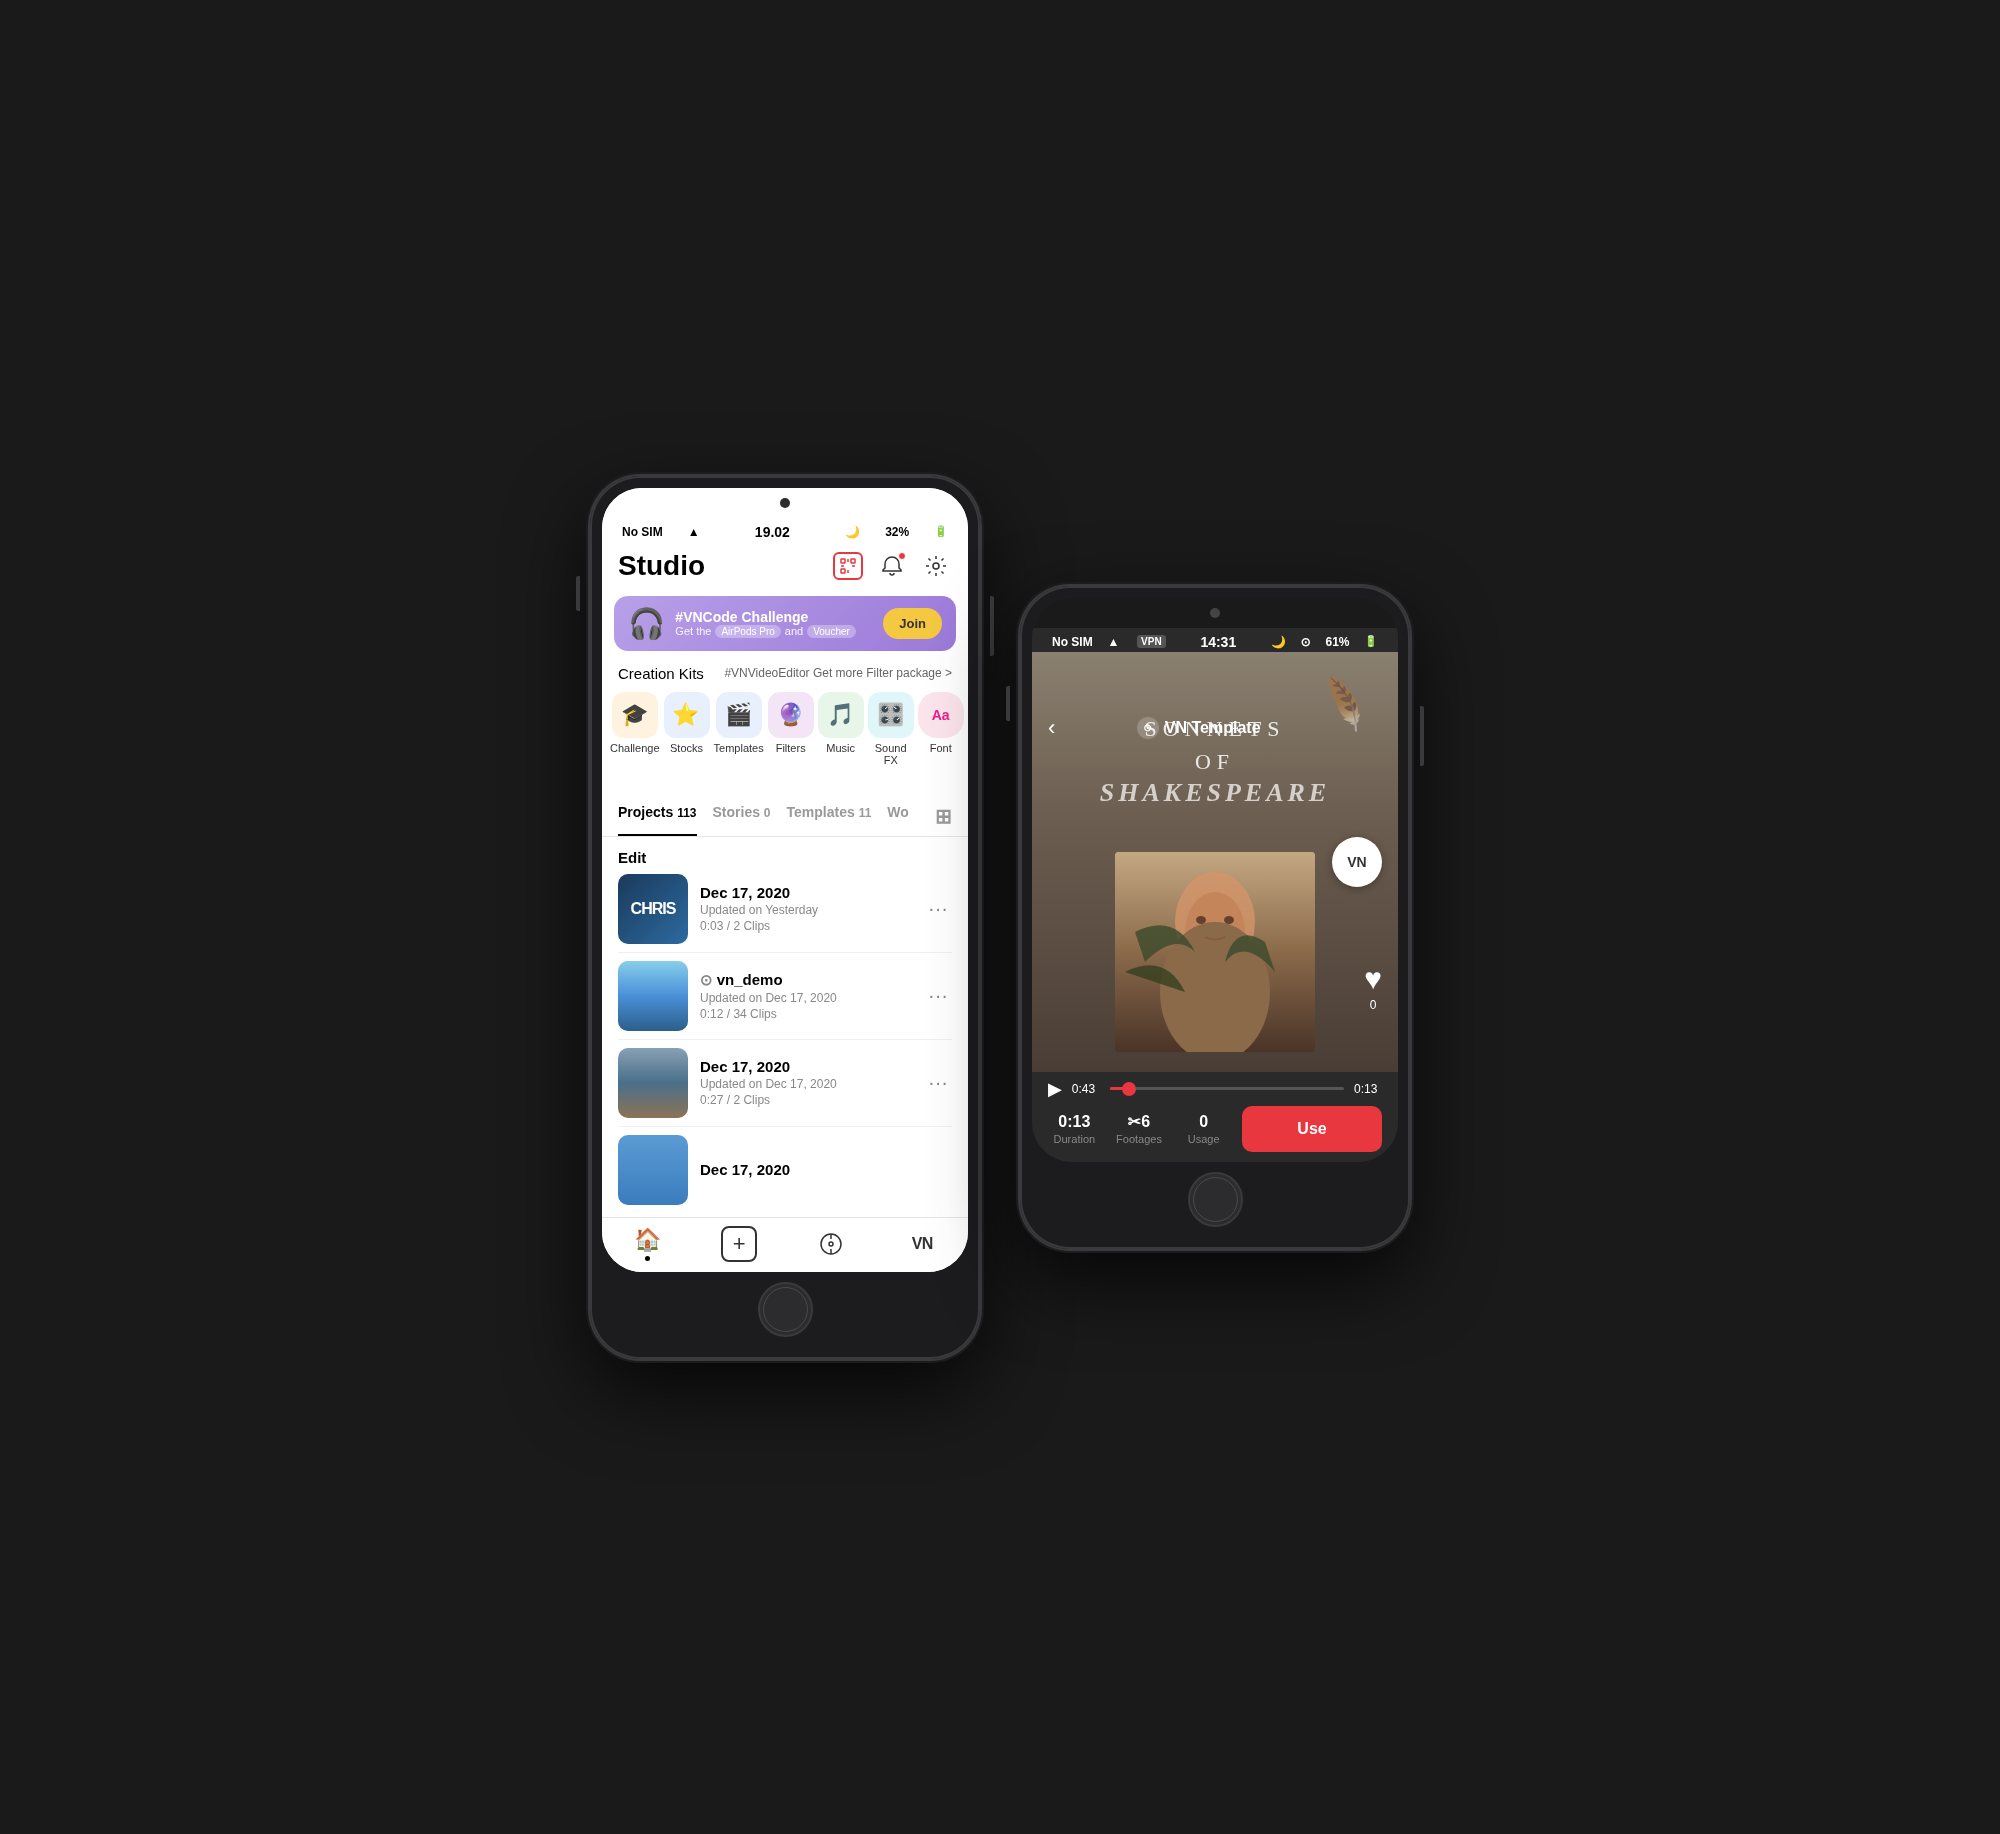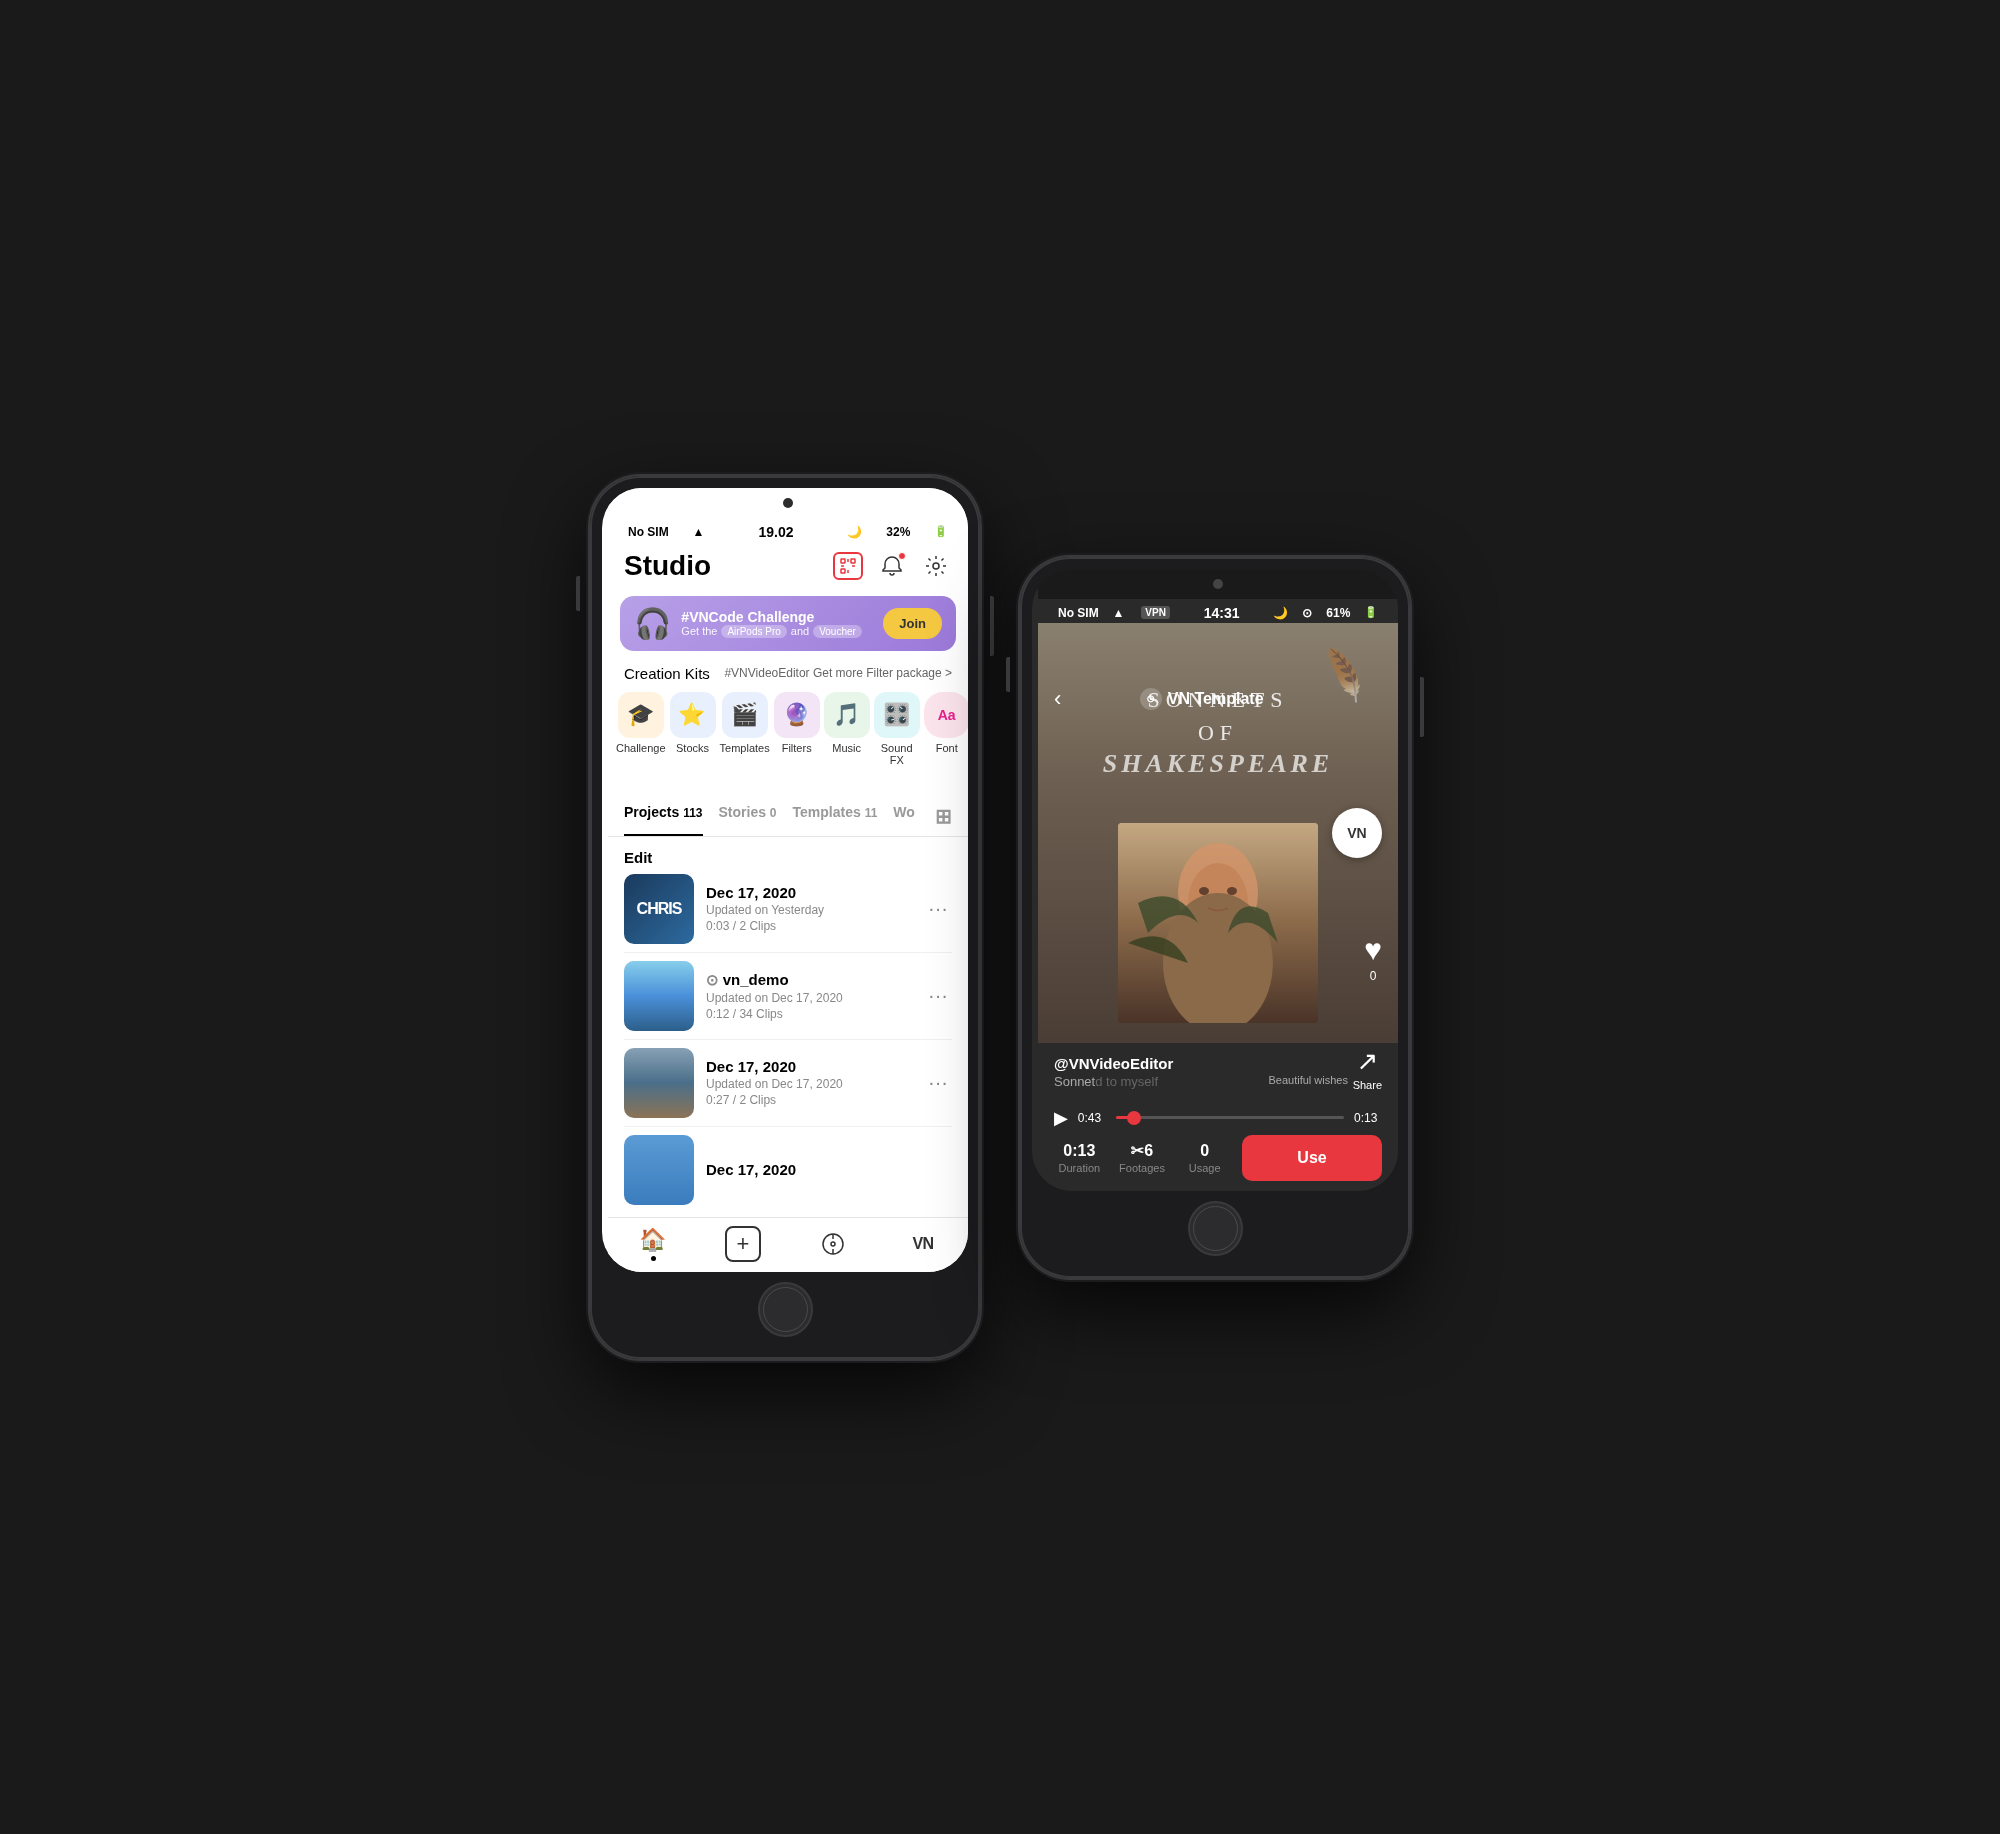--- a/index.html
+++ b/index.html
@@ -26,21 +26,20 @@
         0 30px 80px rgba(0,0,0,0.8);
       position: relative;
       width: 390px;
     }
 
     .phone-inner {
       background: #f2f2f7;
       border-radius: 40px;
       overflow: hidden;
       position: relative;
-      padding-left: 6px;
     }
 
     
     .phone-notch {
       height: 30px;
       display: flex;
       justify-content: center;
       align-items: center;
       background: inherit;
       position: relative;
@@ -817,32 +816,20 @@
       </div>
 
       <div class="vn-circle">VN</div>
 
       <div class="like-btn">
         <span class="like-heart">♥</span>
         <span class="like-count">0</span>
       </div>
     </div>
 
-    <div class="template-info" style="position:relative">
-      <div class="template-user">@VNVideoEditor</div>
-      <div class="template-name">
-        <span>Sonnet</span><span style="color:#666">d to myself</span>
-      </div>
-
-      <div class="share-btn-side">
-        <span class="share-icon">↗</span>
-        <span class="share-label">Share</span>
-      </div>
-      <div class="beautiful-wishes">Beautiful wishes</div>
-    </div>
 
     <div class="progress-bar-area">
       <span class="play-btn">▶</span>
       <span class="time-label">0:43</span>
       <div class="progress-track">
         <div class="progress-fill"></div>
         <div class="progress-thumb"></div>
       </div>
       <span class="time-label">0:13</span>
     </div>

